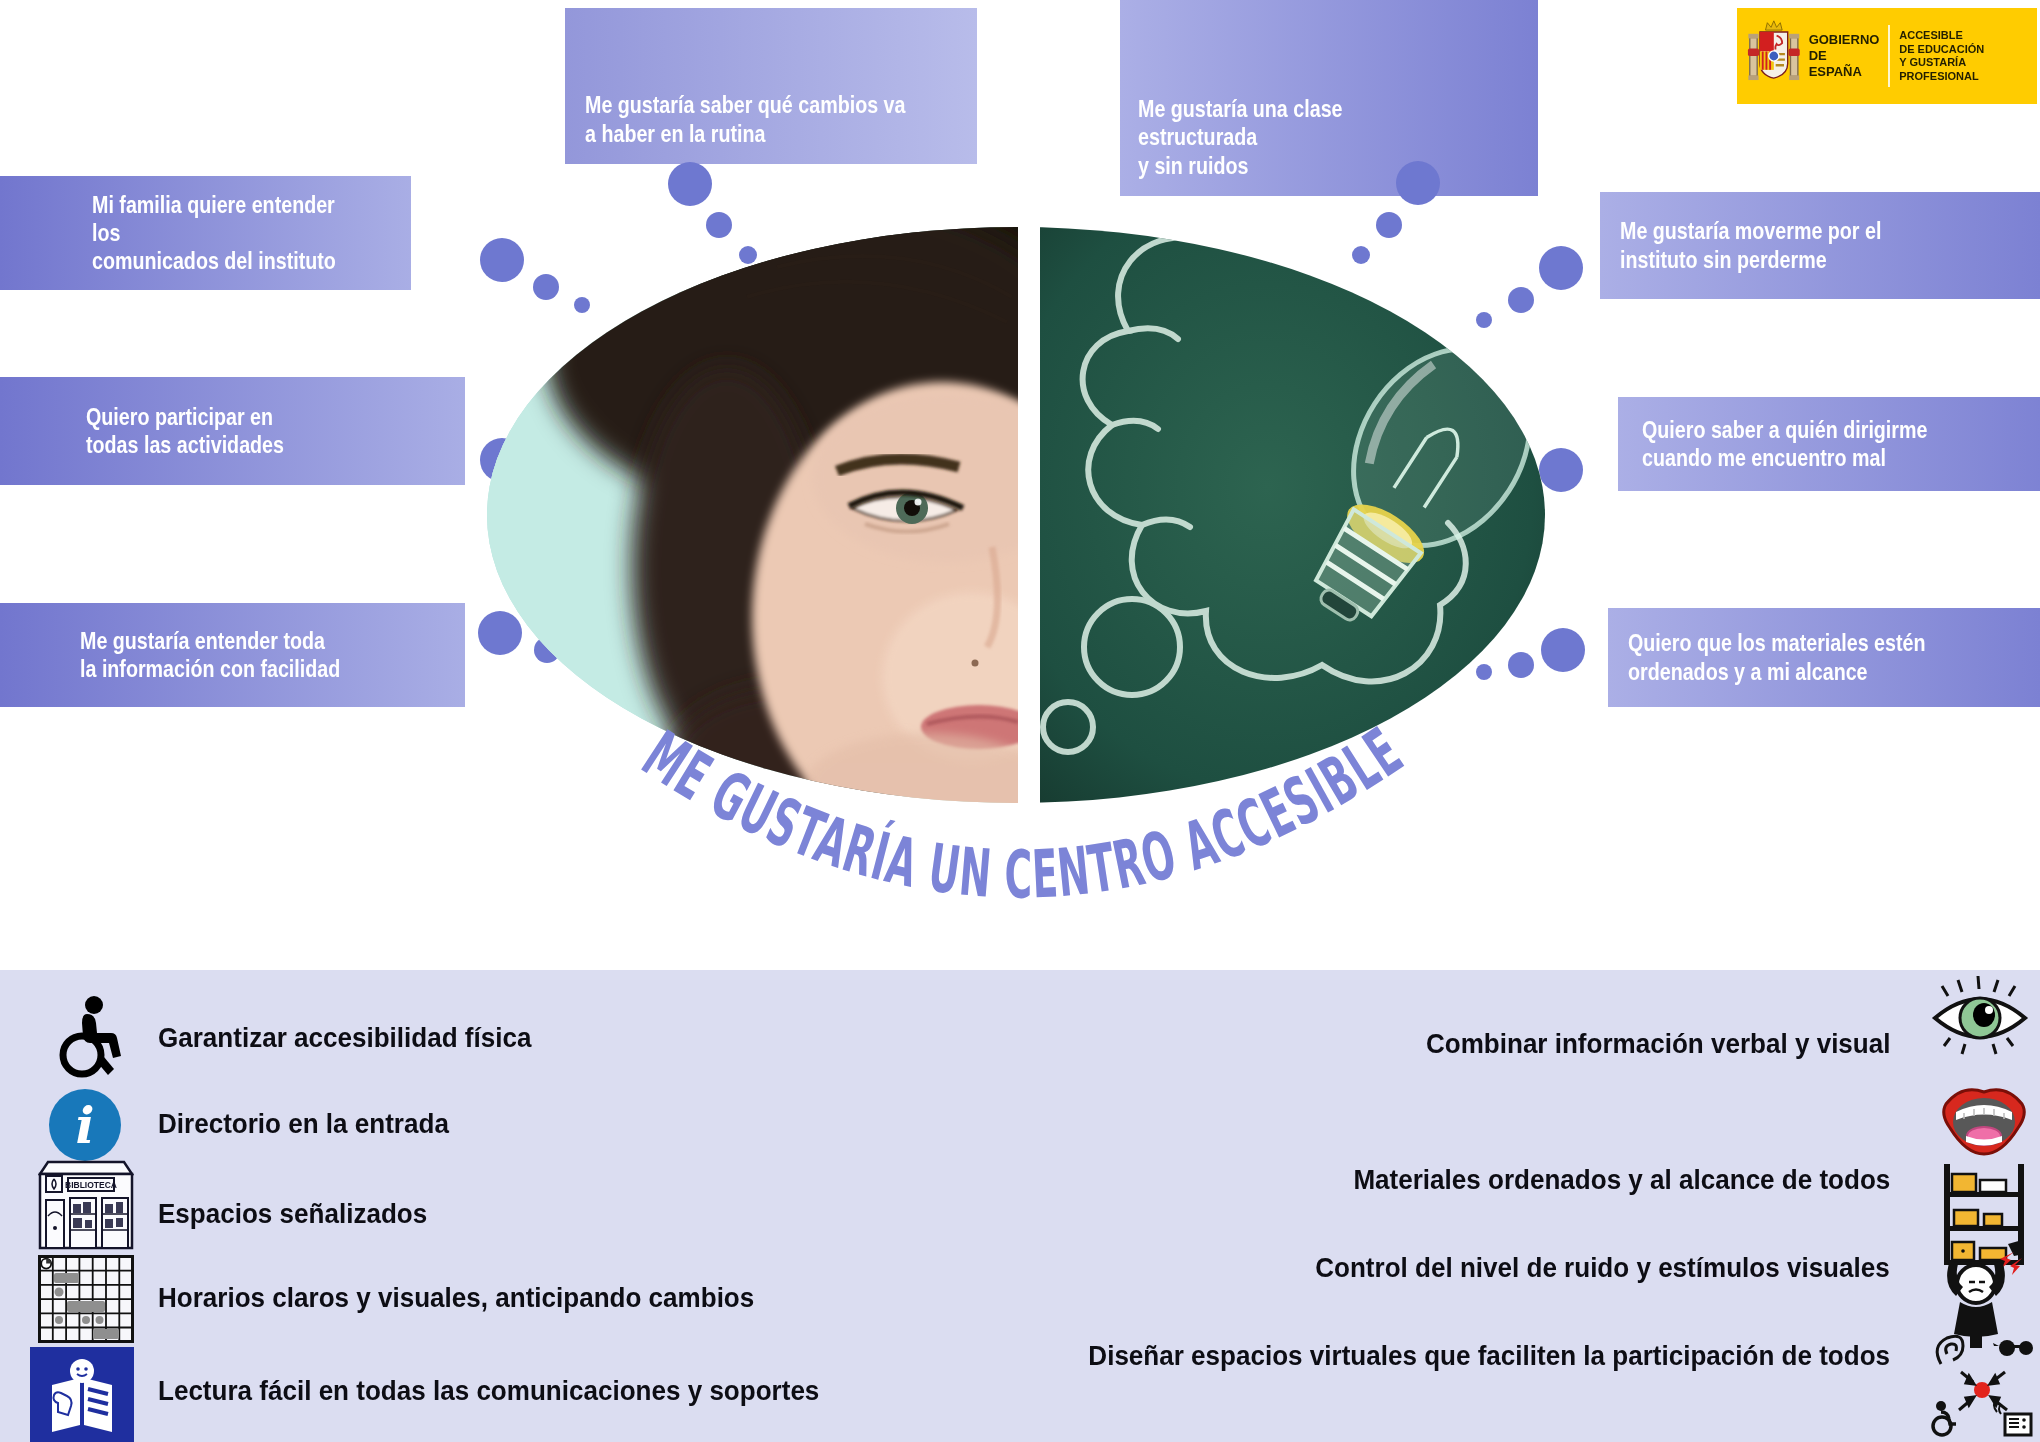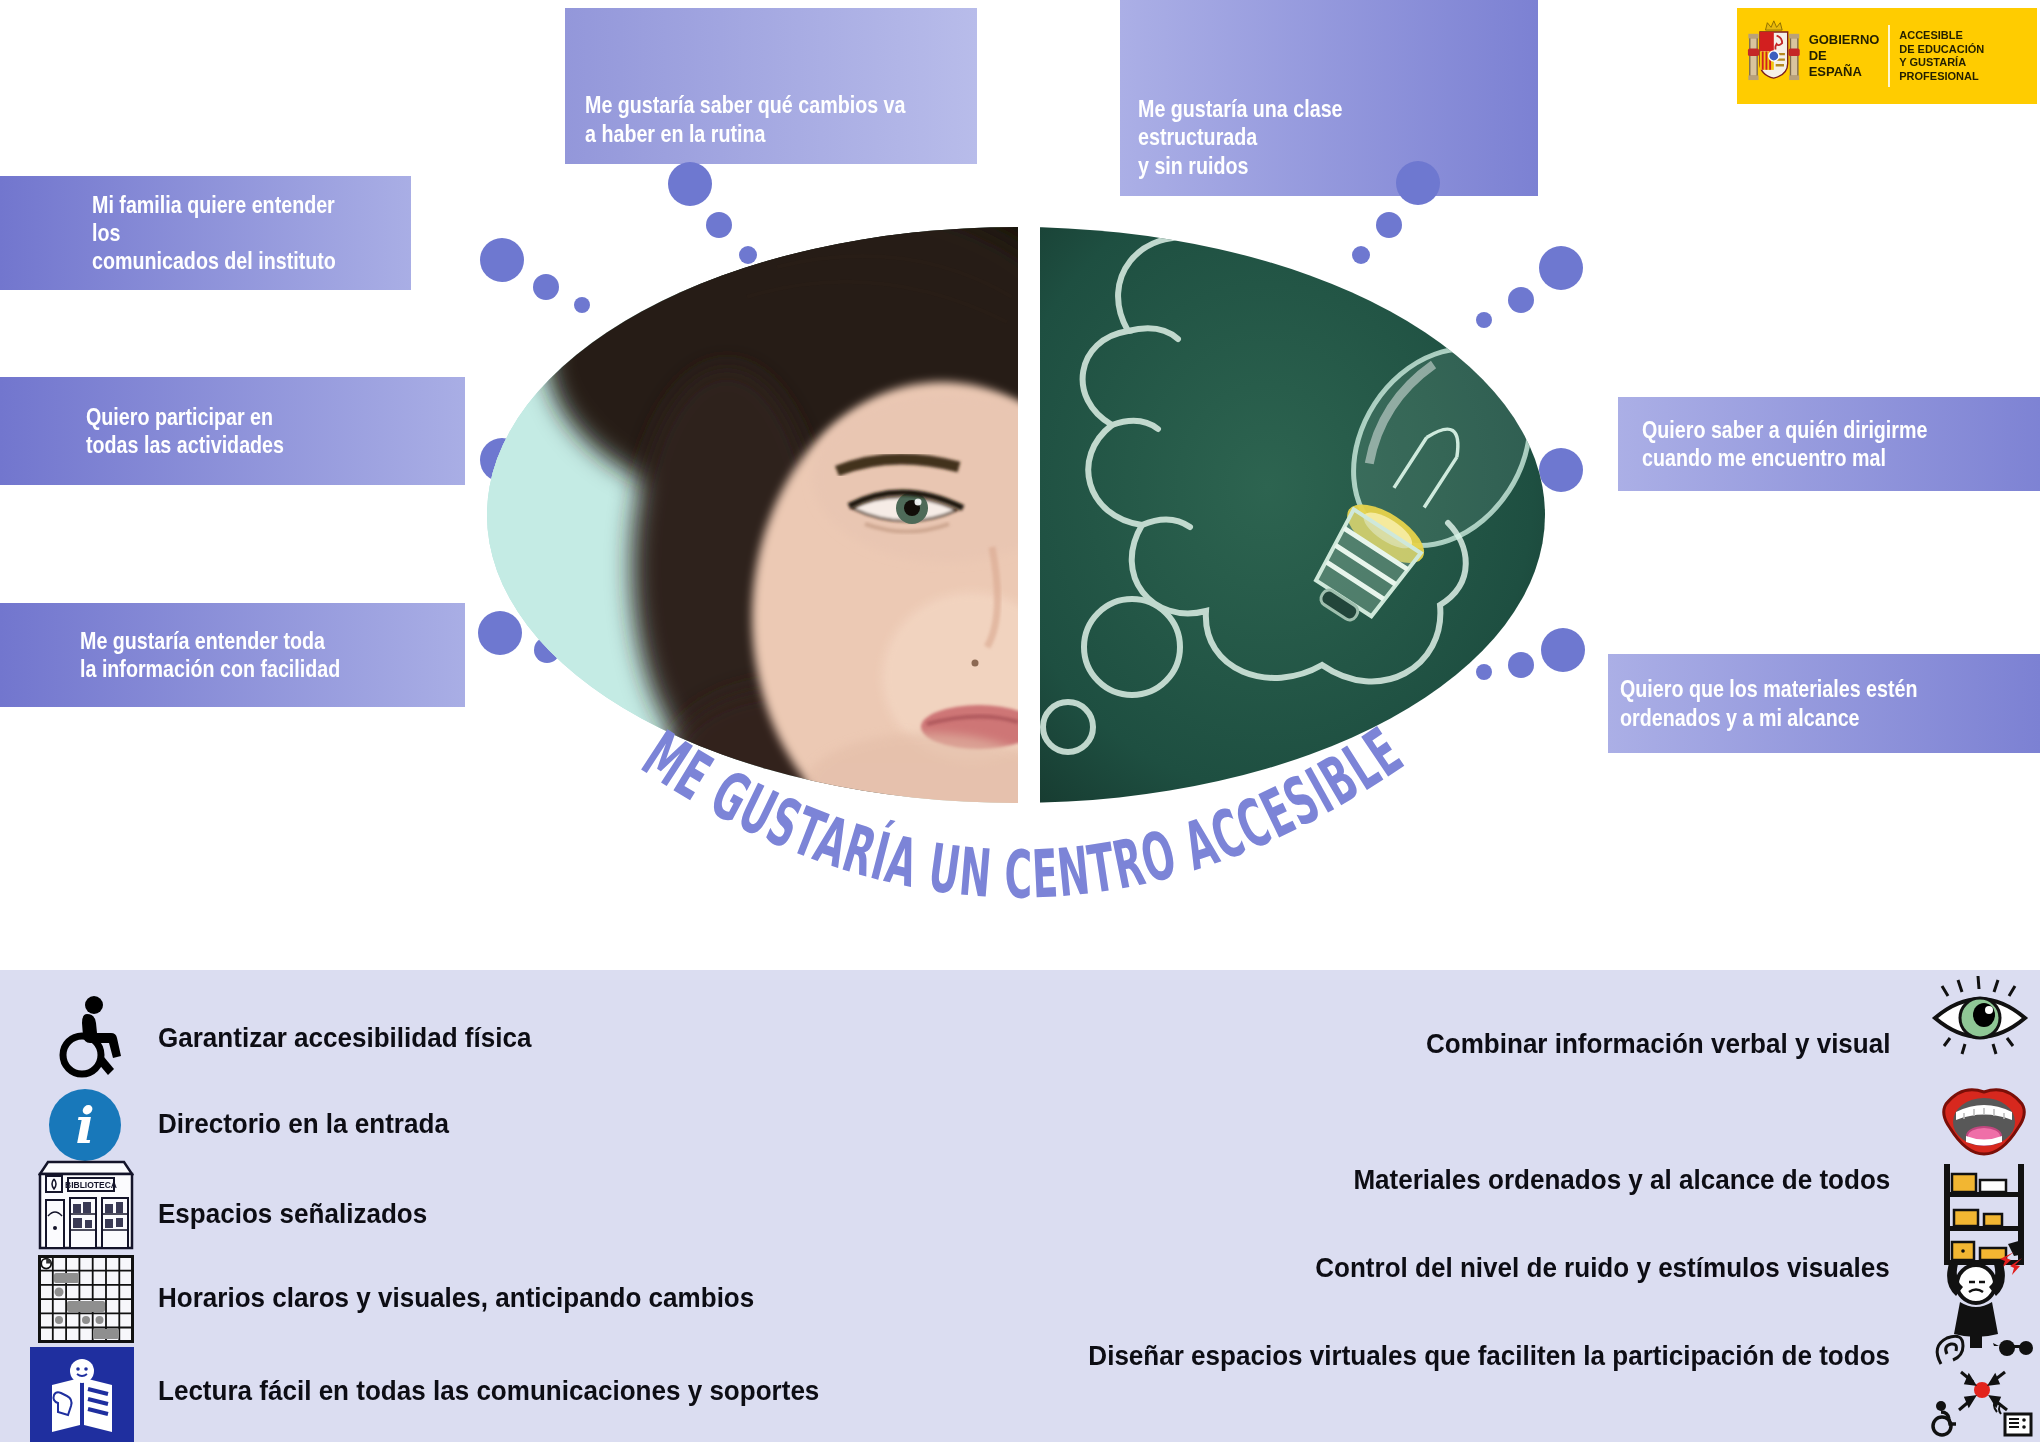--- a/index.html
+++ b/index.html
@@ -55,25 +55,29 @@
 comunicados del instituto</span>
   </div>
   <div class="bubble grad-lr" style="left:0;top:377px;width:465px;height:108px;padding-left:86px;">
     <span>Quiero participar en
 todas las actividades</span>
   </div>
   <div class="bubble grad-lr" style="left:0;top:603px;width:465px;height:104px;padding-left:80px;">
     <span>Me gustaría entender toda
 la información con facilidad</span>
   </div>
+  <div class="bubble grad-rl" style="left:1600px;top:192px;width:440px;height:107px;padding-left:20px;">
+    <span>Me gustaría moverme por el
+instituto sin perderme</span>
+  </div>
   <div class="bubble grad-rl" style="left:1602px;top:397px;width:438px;height:94px;padding-left:24px;margin-left:16px;">
     <span>Quiero saber a quién dirigirme
 cuando me encuentro mal</span>
   </div>
-  <div class="bubble grad-rl" style="left:1608px;top:608px;width:432px;height:99px;padding-left:12px;margin-top:46px;">
+  <div class="bubble grad-rl" style="left:1608px;top:608px;width:432px;height:99px;padding-left:20px;">
     <span>Quiero que los materiales estén
 ordenados y a mi alcance</span>
   </div>
 
   <svg class="overlay" width="2040" height="1442">
     <g>
       <circle class="dot" cx="690" cy="184" r="22"></circle>
         <circle class="dot" cx="719" cy="225" r="13"></circle>
         <circle class="dot" cx="748" cy="255" r="9"></circle>
     </g>

